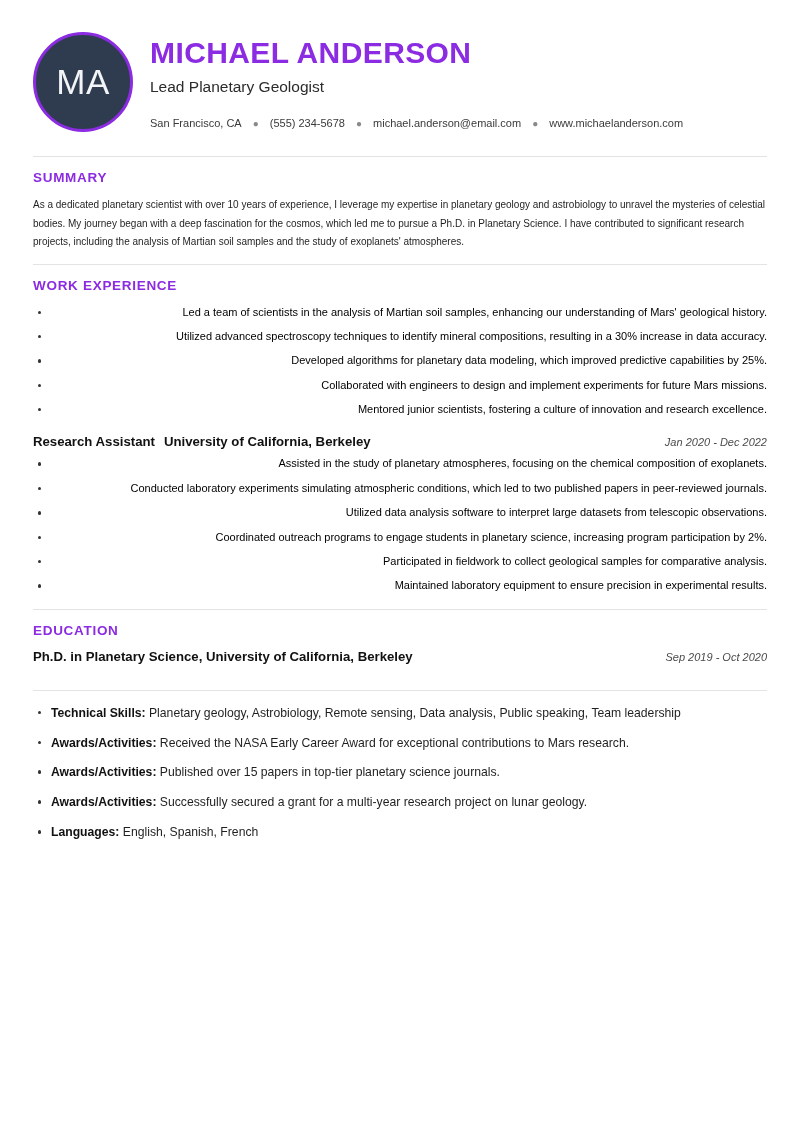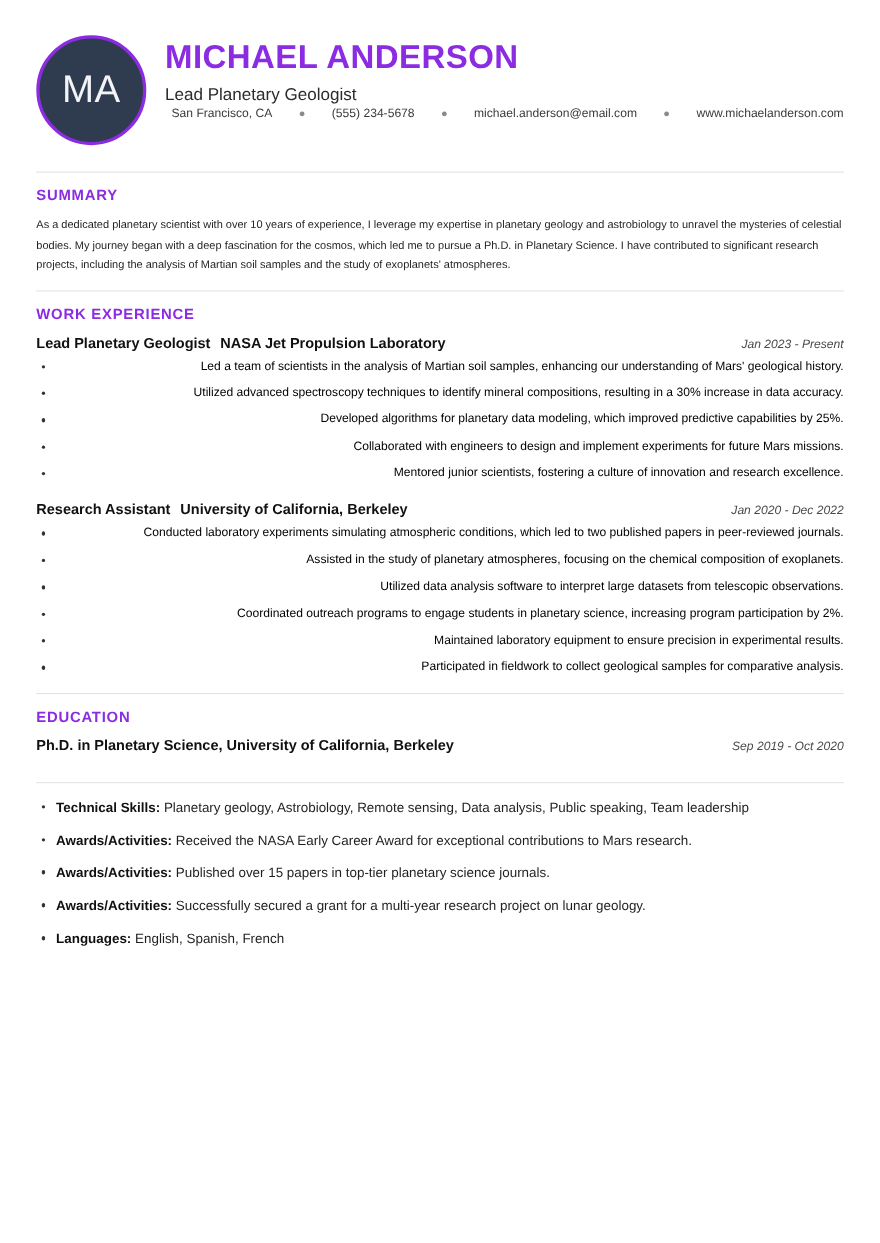--- a/index.html
+++ b/index.html
@@ -66,28 +66,27 @@
   }
 
   .job-title {
     font-size: 15.5px;
     color: #2b2b2b;
     margin-top: 9px;
     font-weight: 400;
   }
 
   .contact-line {
-    margin-top: 1px;
+    margin-top: 21px;
     font-size: 11px;
     color: #3a3a3a;
     display: flex;
-    justify-content: flex-end;
     align-items: center;
     flex-wrap: wrap;
-    gap: 13px;
+    gap: 0;
   }
 
   .contact-item { white-space: nowrap; }
 
   .contact-sep {
     display: inline-block;
     margin: 0 11px;
     color: #8a8a8a;
     font-size: 10px;
   }
@@ -242,49 +241,43 @@
     <div class="section-heading">SUMMARY</div>
     <div class="summary-text">As a dedicated planetary scientist with over 10 years of experience, I leverage my expertise in planetary geology and astrobiology to unravel the mysteries of celestial bodies. My journey began with a deep fascination for the cosmos, which led me to pursue a Ph.D. in Planetary Science. I have contributed to significant research projects, including the analysis of Martian soil samples and the study of exoplanets' atmospheres.</div>
   </div>
 
   <div class="divider"></div>
 
   <div class="section">
     <div class="section-heading">WORK EXPERIENCE</div>
 
     <div class="entry-block">
-      <div class="entry-head">
-        <div class="entry-title">
-          <span>Lead Planetary Geologist</span><span class="entry-org">NASA Jet Propulsion Laboratory</span>
-        </div>
-        <div class="entry-dates">Jan 2023 - Present</div>
-      </div>
       <ul class="bullets">
         <li>Led a team of scientists in the analysis of Martian soil samples, enhancing our understanding of Mars' geological history.</li>
         <li>Utilized advanced spectroscopy techniques to identify mineral compositions, resulting in a 30% increase in data accuracy.</li>
         <li>Developed algorithms for planetary data modeling, which improved predictive capabilities by 25%.</li>
         <li>Collaborated with engineers to design and implement experiments for future Mars missions.</li>
         <li>Mentored junior scientists, fostering a culture of innovation and research excellence.</li>
       </ul>
     </div>
 
     <div class="entry-block">
       <div class="entry-head">
         <div class="entry-title">
           <span>Research Assistant</span><span class="entry-org">University of California, Berkeley</span>
         </div>
         <div class="entry-dates">Jan 2020 - Dec 2022</div>
       </div>
       <ul class="bullets">
+        <li>Assisted in the study of planetary atmospheres, focusing on the chemical composition of exoplanets.</li>
         <li>Conducted laboratory experiments simulating atmospheric conditions, which led to two published papers in peer-reviewed journals.</li>
-        <li>Assisted in the study of planetary atmospheres, focusing on the chemical composition of exoplanets.</li>
         <li>Utilized data analysis software to interpret large datasets from telescopic observations.</li>
         <li>Coordinated outreach programs to engage students in planetary science, increasing program participation by 2%.</li>
+        <li>Participated in fieldwork to collect geological samples for comparative analysis.</li>
         <li>Maintained laboratory equipment to ensure precision in experimental results.</li>
-        <li>Participated in fieldwork to collect geological samples for comparative analysis.</li>
       </ul>
     </div>
   </div>
 
   <div class="divider"></div>
 
   <div class="section edu-section">
     <div class="section-heading">EDUCATION</div>
 
     <div class="entry">

